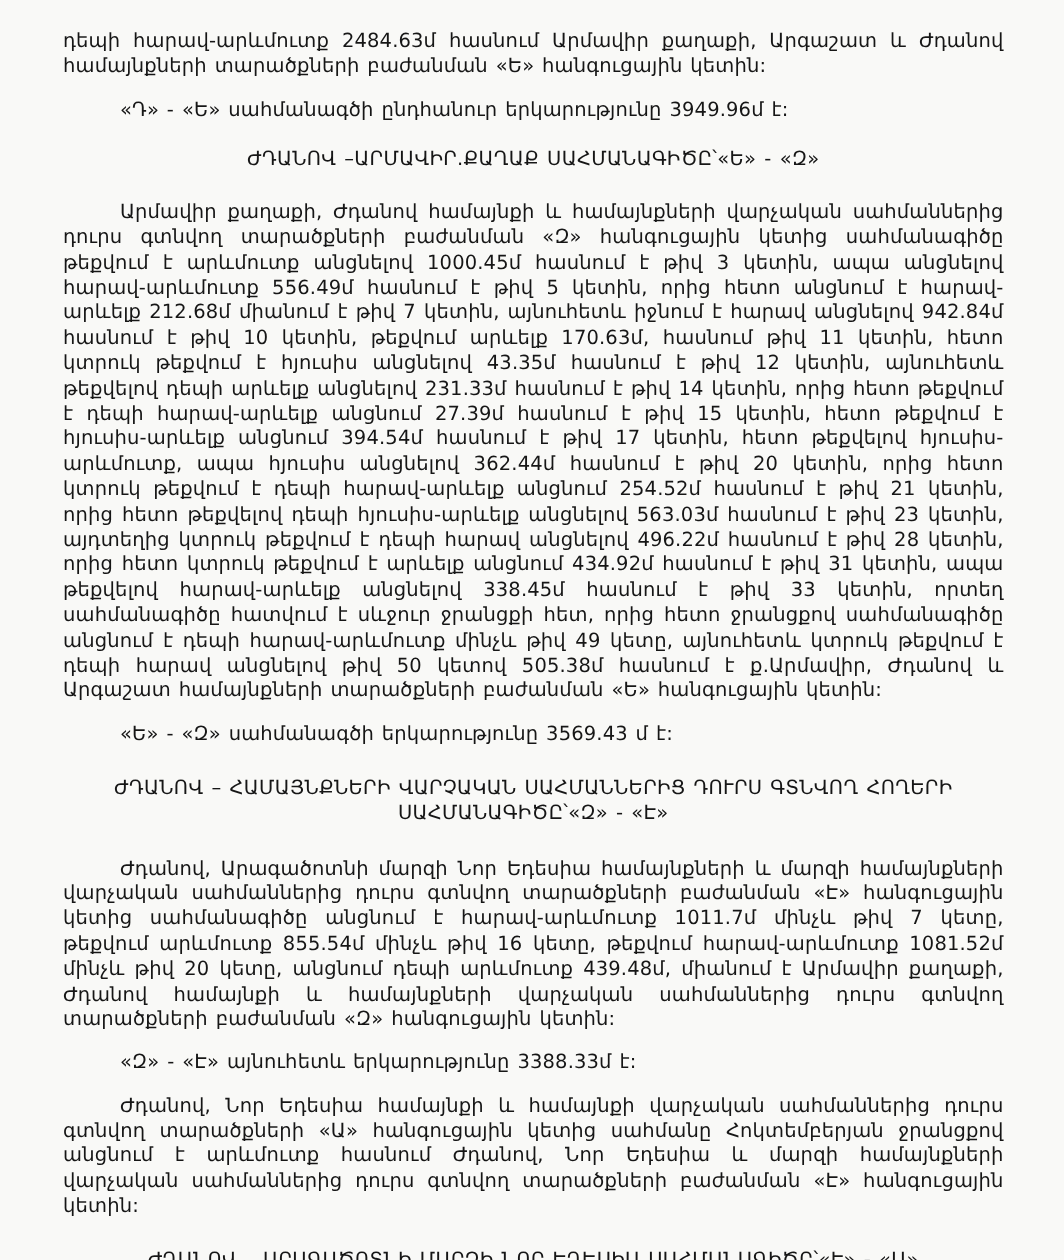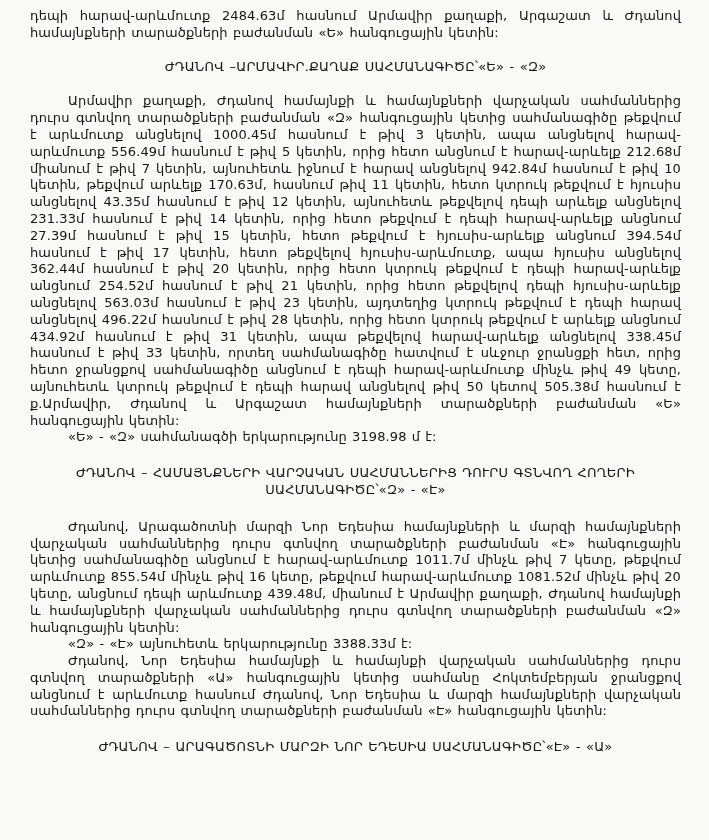--- a/index.html
+++ b/index.html
@@ -14,21 +14,21 @@
     background: #f9f9f7;
     color: #161616;
     font-family: "DejaVu Sans", sans-serif;
     font-size: 13px;
     line-height: 16.8px;
     box-sizing: border-box;
     padding: 8px 28px 10px 30px;
     overflow: hidden;
   }
   .para {
-    margin: 0;
+    margin: 12px;
     text-align: justify;
     text-indent: 38px;
     letter-spacing: 0.1px;
     word-spacing: 1px;
   }
   .para-cont {
     text-indent: 0;
   }
   .para-length {
     text-align: left;
@@ -45,26 +45,27 @@
     margin-bottom: 20px;
   }
 </style>
 </head>
 <body>
 
 <div class="page">
 
   <p class="para para-cont">դեպի հարավ-արևմուտք 2484.63մ հասնում Արմավիր քաղաքի, Արգաշատ և Ժդանով համայնքների տարածքների բաժանման «Ե» հանգուցային կետին:</p>
 
+  <p class="para para-length">«Դ» - «Ե» սահմանագծի ընդհանուր երկարությունը 3949.96մ է:</p>
 
   <p class="para heading">ԺԴԱՆՈՎ –ԱՐՄԱՎԻՐ.ՔԱՂԱՔ ՍԱՀՄԱՆԱԳԻԾԸ՝«Ե» - «Զ»</p>
 
   <p class="para">Արմավիր քաղաքի, Ժդանով համայնքի և համայնքների վարչական սահմաններից դուրս գտնվող տարածքների բաժանման «Զ» հանգուցային կետից սահմանագիծը թեքվում է արևմուտք անցնելով 1000.45մ հասնում է թիվ 3 կետին, ապա անցնելով հարավ-արևմուտք 556.49մ հասնում է թիվ 5 կետին, որից հետո անցնում է հարավ-արևելք 212.68մ միանում է թիվ 7 կետին, այնուհետև իջնում է հարավ անցնելով 942.84մ հասնում է թիվ 10 կետին, թեքվում արևելք 170.63մ, հասնում թիվ 11 կետին, հետո կտրուկ թեքվում է հյուսիս անցնելով 43.35մ հասնում է թիվ 12 կետին, այնուհետև թեքվելով դեպի արևելք անցնելով 231.33մ հասնում է թիվ 14 կետին, որից հետո թեքվում է դեպի հարավ-արևելք անցնում 27.39մ հասնում է թիվ 15 կետին, հետո թեքվում է հյուսիս-արևելք անցնում 394.54մ հասնում է թիվ 17 կետին, հետո թեքվելով հյուսիս-արևմուտք, ապա հյուսիս անցնելով 362.44մ հասնում է թիվ 20 կետին, որից հետո կտրուկ թեքվում է դեպի հարավ-արևելք անցնում 254.52մ հասնում է թիվ 21 կետին, որից հետո թեքվելով դեպի հյուսիս-արևելք անցնելով 563.03մ հասնում է թիվ 23 կետին, այդտեղից կտրուկ թեքվում է դեպի հարավ անցնելով 496.22մ հասնում է թիվ 28 կետին, որից հետո կտրուկ թեքվում է արևելք անցնում 434.92մ հասնում է թիվ 31 կետին, ապա թեքվելով հարավ-արևելք անցնելով 338.45մ հասնում է թիվ 33 կետին, որտեղ սահմանագիծը հատվում է սևջուր ջրանցքի հետ, որից հետո ջրանցքով սահմանագիծը անցնում է դեպի հարավ-արևմուտք մինչև թիվ 49 կետը, այնուհետև կտրուկ թեքվում է դեպի հարավ անցնելով թիվ 50 կետով  505.38մ հասնում է ք.Արմավիր, Ժդանով և Արգաշատ համայնքների տարածքների բաժանման «Ե» հանգուցային կետին:</p>
 
-  <p class="para para-length">«Ե» - «Զ» սահմանագծի երկարությունը 3198.98 մ է:</p>
+  <p class="para para-length">«Ե» - «Զ» սահմանագծի երկարությունը 3569.43 մ է:</p>
 
   <p class="para heading heading-tight">ԺԴԱՆՈՎ – ՀԱՄԱՅՆՔՆԵՐԻ ՎԱՐՉԱԿԱՆ ՍԱՀՄԱՆՆԵՐԻՑ ԴՈՒՐՍ ԳՏՆՎՈՂ ՀՈՂԵՐԻ ՍԱՀՄԱՆԱԳԻԾԸ՝«Զ» - «Է»</p>
 
   <p class="para">Ժդանով, Արագածոտնի մարզի Նոր Եդեսիա համայնքների և մարզի համայնքների վարչական սահմաններից դուրս գտնվող տարածքների բաժանման «Է» հանգուցային կետից սահմանագիծը անցնում է հարավ-արևմուտք 1011.7մ մինչև թիվ 7 կետը, թեքվում արևմուտք 855.54մ մինչև թիվ 16 կետը, թեքվում հարավ-արևմուտք 1081.52մ մինչև թիվ 20 կետը, անցնում դեպի արևմուտք 439.48մ, միանում է Արմավիր քաղաքի, Ժդանով համայնքի և համայնքների վարչական սահմաններից դուրս գտնվող տարածքների բաժանման «Զ» հանգուցային կետին:</p>
 
   <p class="para para-length">«Զ» - «Է» այնուհետև երկարությունը 3388.33մ է:</p>
 
   <p class="para">Ժդանով, Նոր Եդեսիա համայնքի և համայնքի վարչական սահմաններից դուրս գտնվող տարածքների «Ա» հանգուցային կետից սահմանը Հոկտեմբերյան ջրանցքով անցնում է արևմուտք հասնում Ժդանով, Նոր Եդեսիա և մարզի համայնքների վարչական սահմաններից դուրս գտնվող տարածքների բաժանման «Է» հանգուցային կետին:</p>
 
   <p class="para heading heading-tight">ԺԴԱՆՈՎ – ԱՐԱԳԱԾՈՏՆԻ ՄԱՐԶԻ ՆՈՐ ԵԴԵՍԻԱ  ՍԱՀՄԱՆԱԳԻԾԸ՝«Է» - «Ա»</p>

